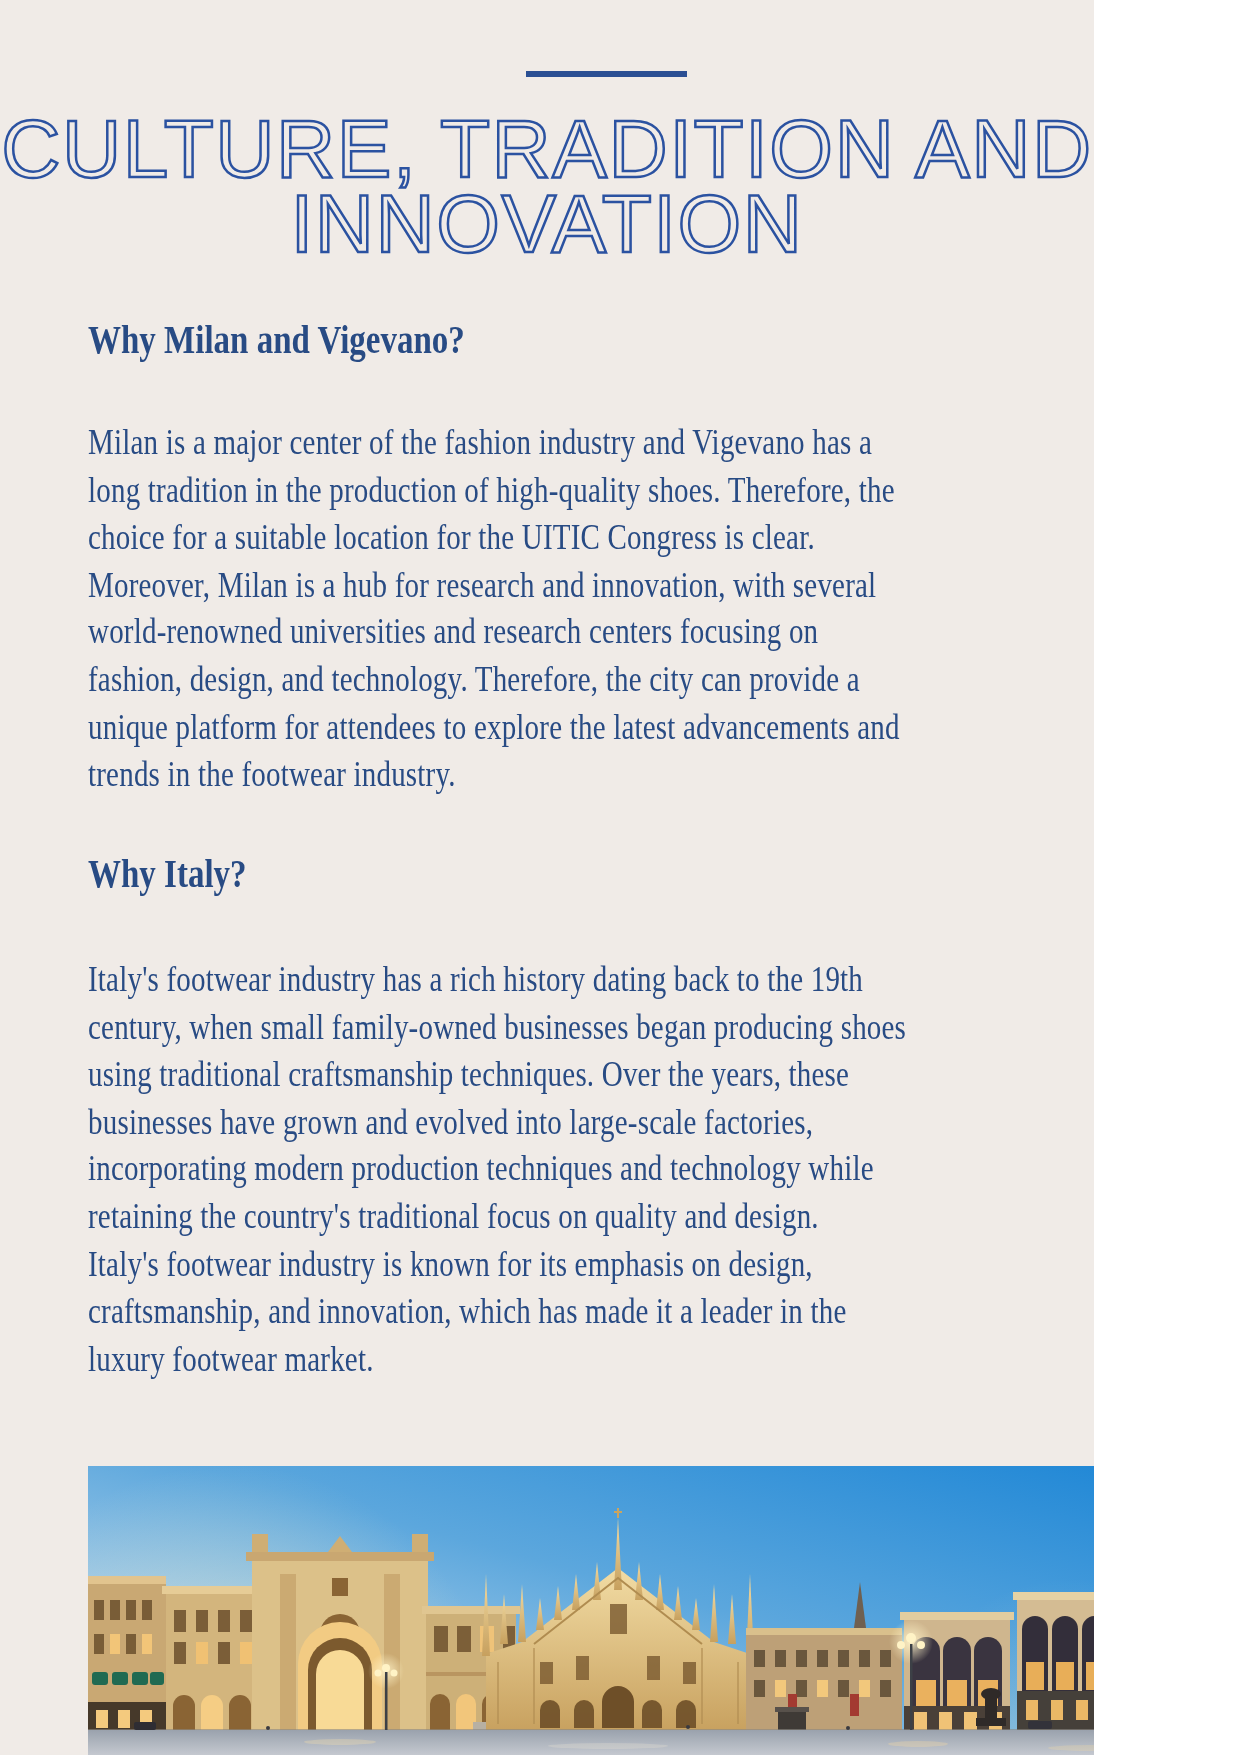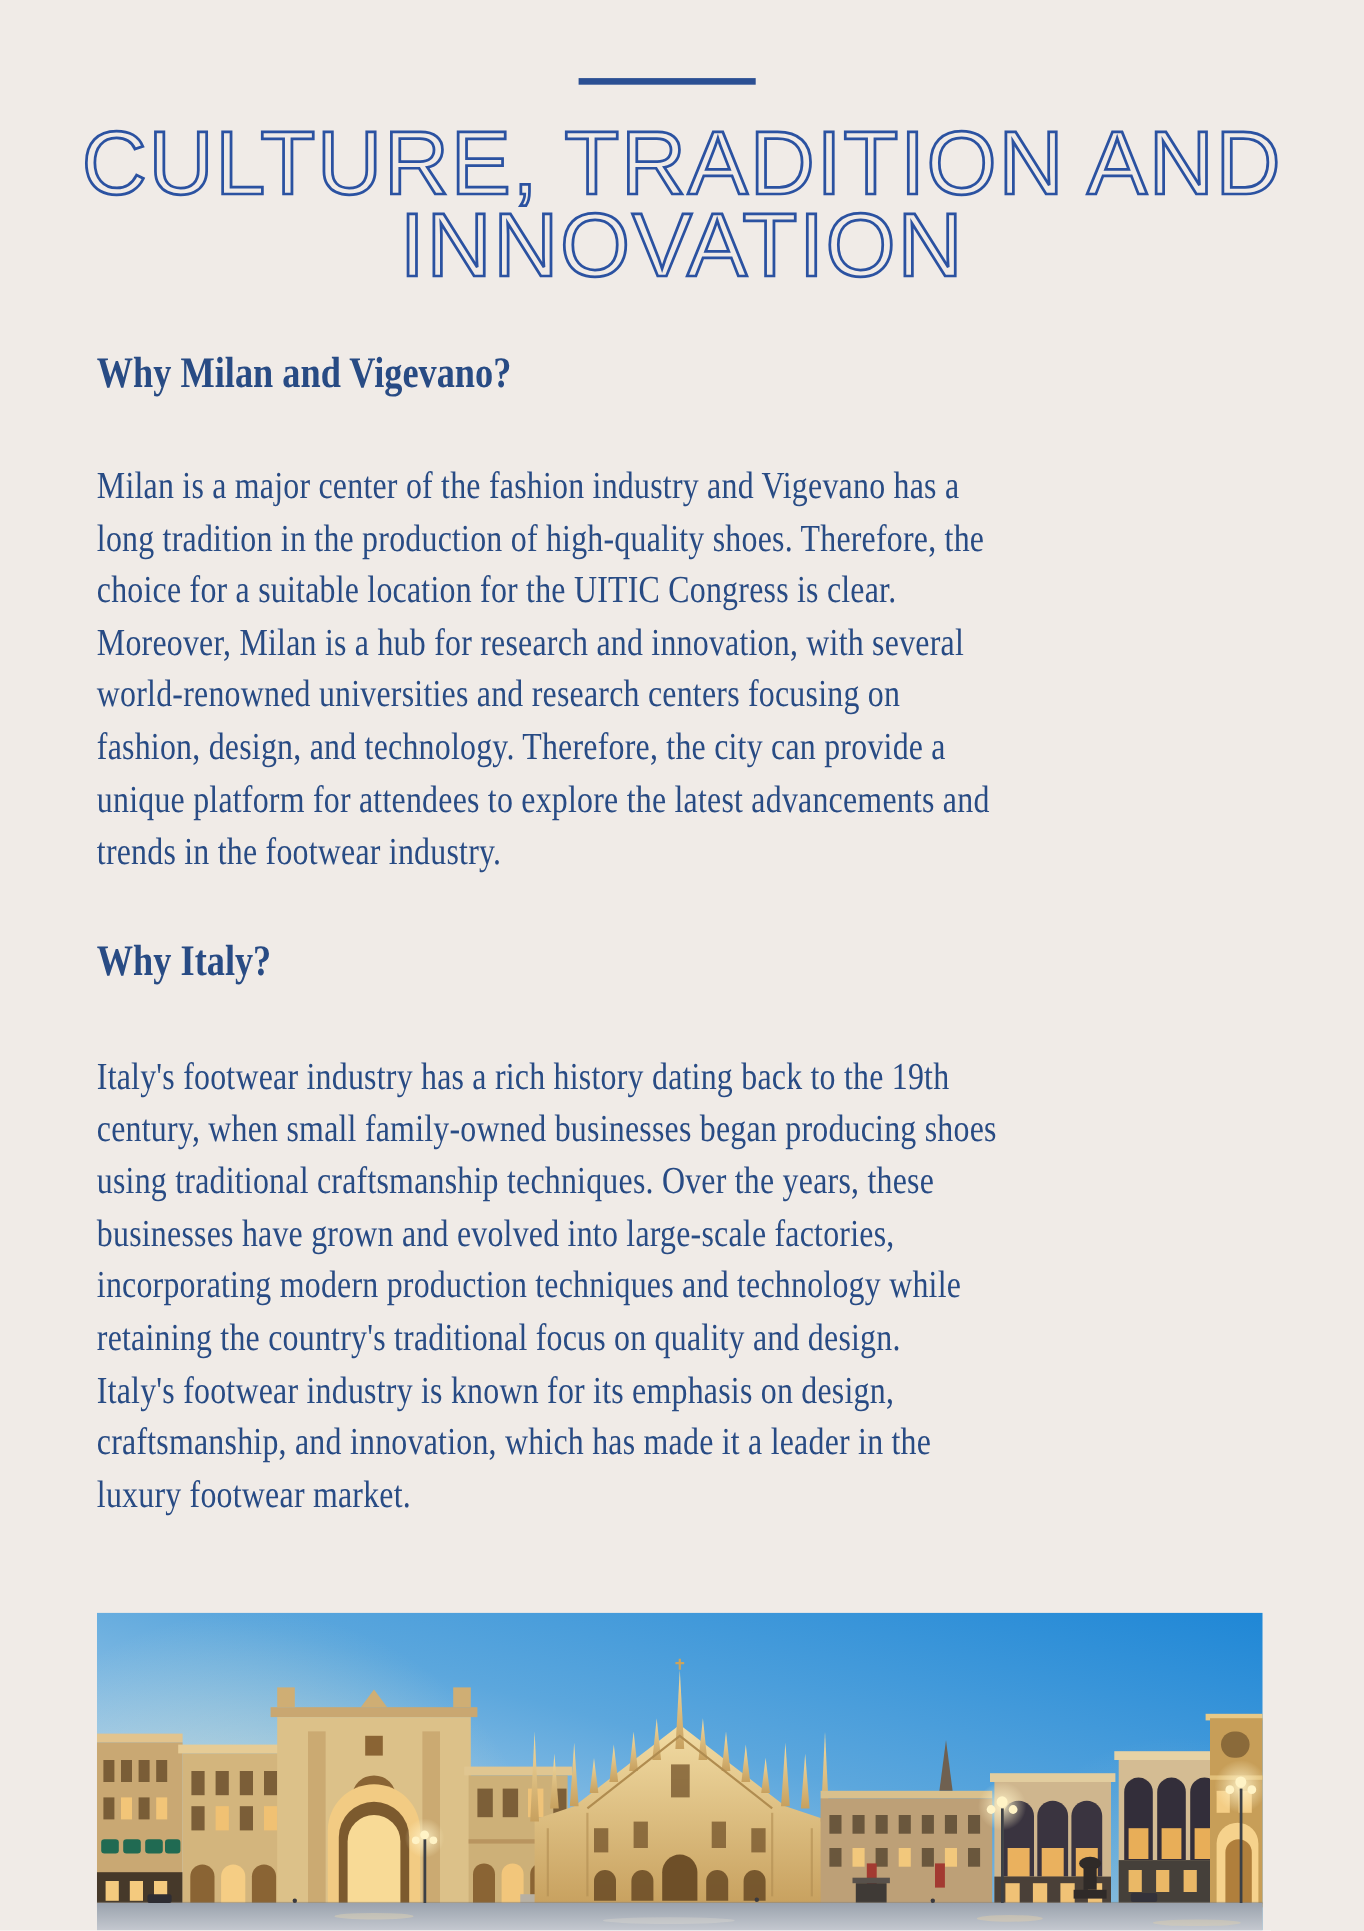--- a/index.html
+++ b/index.html
@@ -1,18 +1,18 @@
 <!DOCTYPE html>
 <html><head>
 <meta charset="utf-8">
 <style>
   html,body{margin:0;padding:0;}
   .page{
     position:relative;
-    width:1240px;height:1755px;
+    width:1094px;height:1755px;
     background:#f0ebe7;
     overflow:hidden;
     font-family:"Liberation Serif",serif;
   }
   .top-rule{
     position:absolute;
     left:526px;top:71px;
     width:161px;height:6px;
     background:#2b4f93;
   }

